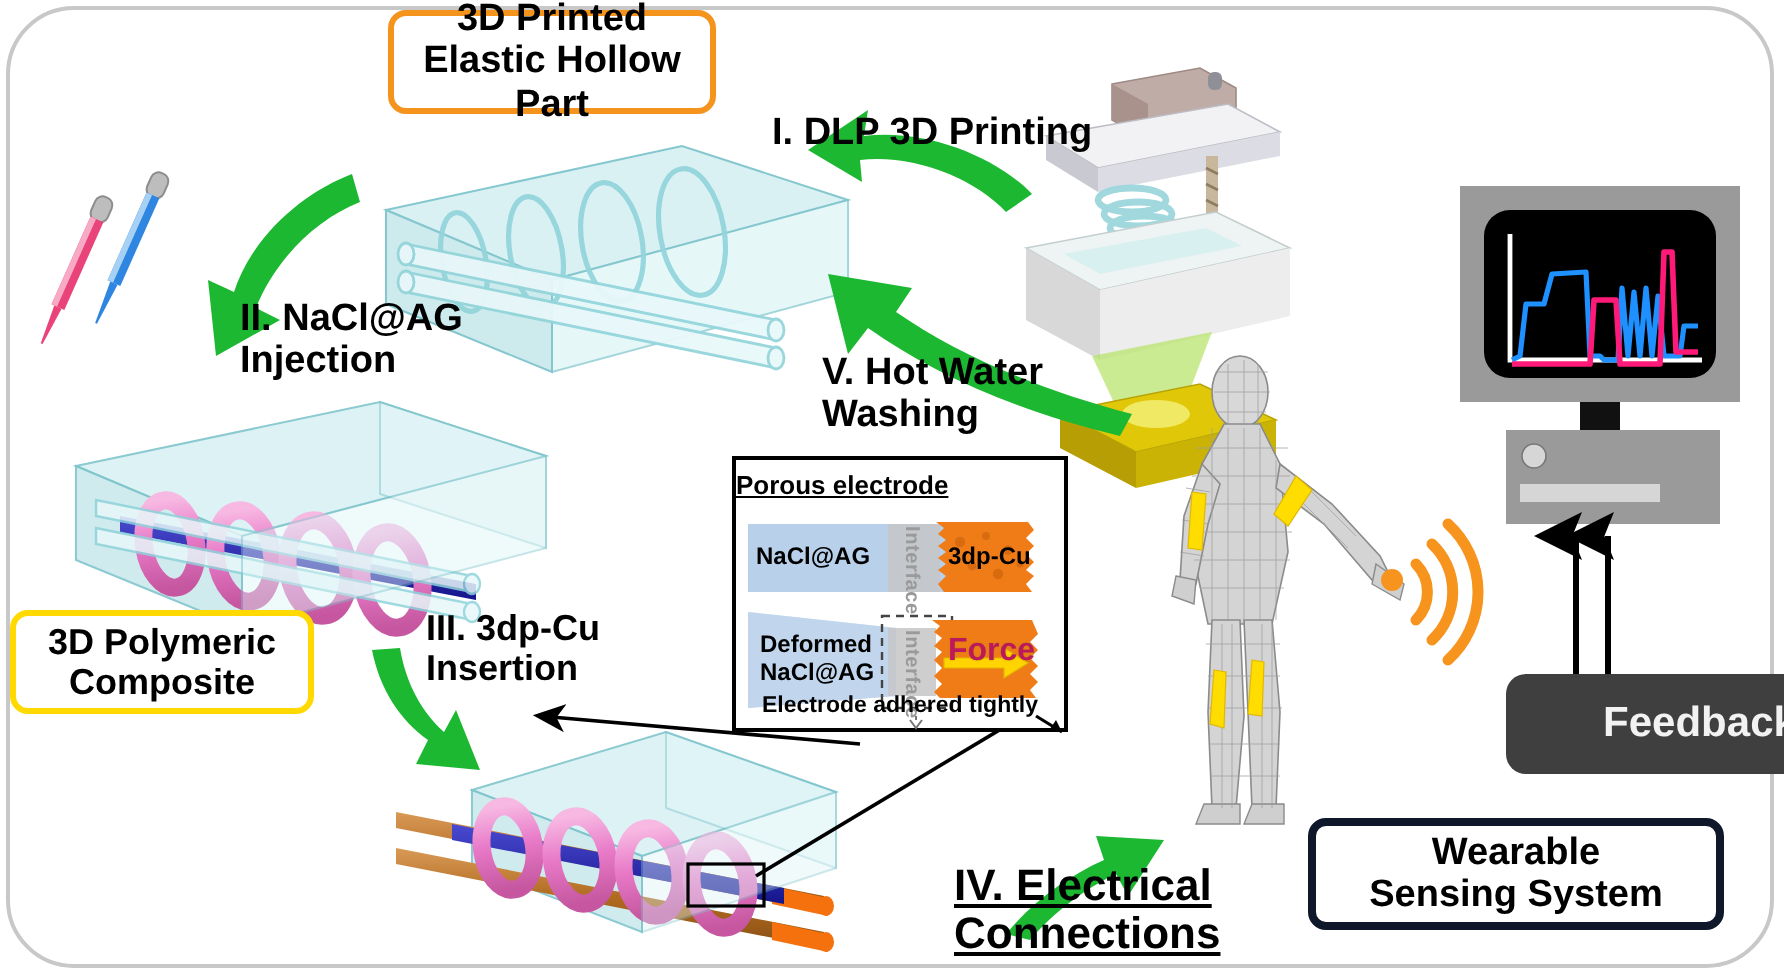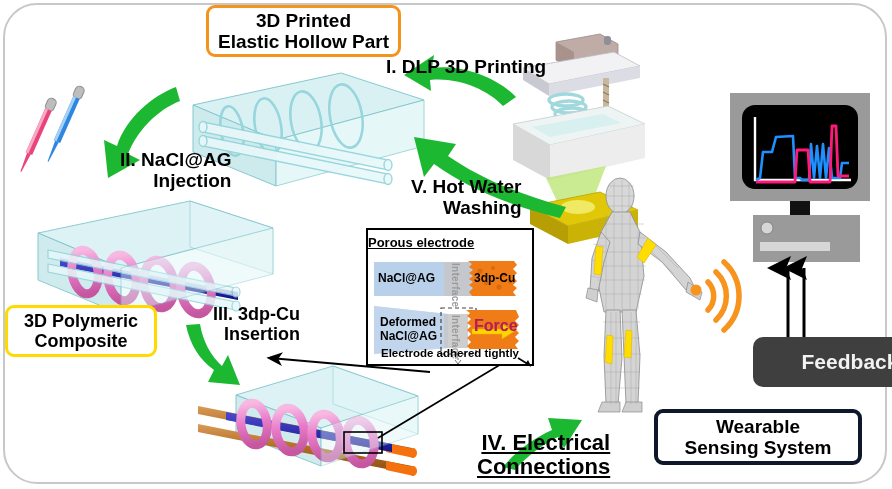--- a/index.html
+++ b/index.html
@@ -8,21 +8,21 @@
   #stage{position:relative;width:892px;height:489px;background:#fff;}
 
   .frame{position:absolute;left:3px;top:3px;width:884px;height:481px;
          border:2px solid #c8c8c8;border-radius:34px;box-sizing:border-box;}
 
   .lbl{position:absolute;box-sizing:border-box;background:#fff;
        border-radius:9px;display:flex;flex-direction:column;
        align-items:center;justify-content:center;
        font-weight:bold;color:#000;line-height:1.12;text-align:center;}
 
-  .step{position:absolute;font-weight:bold;color:#000;text-align:right;
+  .step{position:absolute;font-weight:bold;color:#000;text-align:left;
         line-height:1.1;white-space:nowrap;}
 
   .inset{position:absolute;background:#fff;border:2px solid #000;
          box-sizing:border-box;}
   .inset-title{position:absolute;left:0;right:0;top:5px;text-align:left;
         font-weight:bold;font-size:13px;color:#000;
         text-decoration:underline;}
   .band{position:absolute;font-weight:bold;color:#000;}
   .iface{position:absolute;color:#9a9a9a;font-weight:bold;font-size:10px;
          writing-mode:vertical-rl;letter-spacing:.3px;}
@@ -309,21 +309,21 @@
                C211,356 203,342 200,324 Z"></path>
 
       <path d="M503,467 C516,451 534,438 552,430 L548,418 L582,420 L564,448 L558,437
                C543,444 527,456 515,470 Z"></path>
 
       <path d="M566,207 C520,195 480,178 448,156 L456,144 L414,137 L424,177 L434,164
                C468,188 510,206 560,218 Z"></path>
     </g>
   </svg>
 
-  <div class="lbl" style="left:194px;top:5px;width:195px;height:52px;border:3px solid #f5941d;font-size:19px;margin-left:12px;">
+  <div class="lbl" style="left:194px;top:5px;width:164px;height:52px;border:3px solid #f5941d;font-size:19px;">
     <span>3D Printed</span>
     <span>Elastic Hollow Part</span>
   </div>
 
   <div class="lbl" style="left:5px;top:305px;width:152px;height:52px;border:3px solid #ffd900;font-size:18px;">
     <span>3D Polymeric</span>
     <span>Composite</span>
   </div>
 
 

